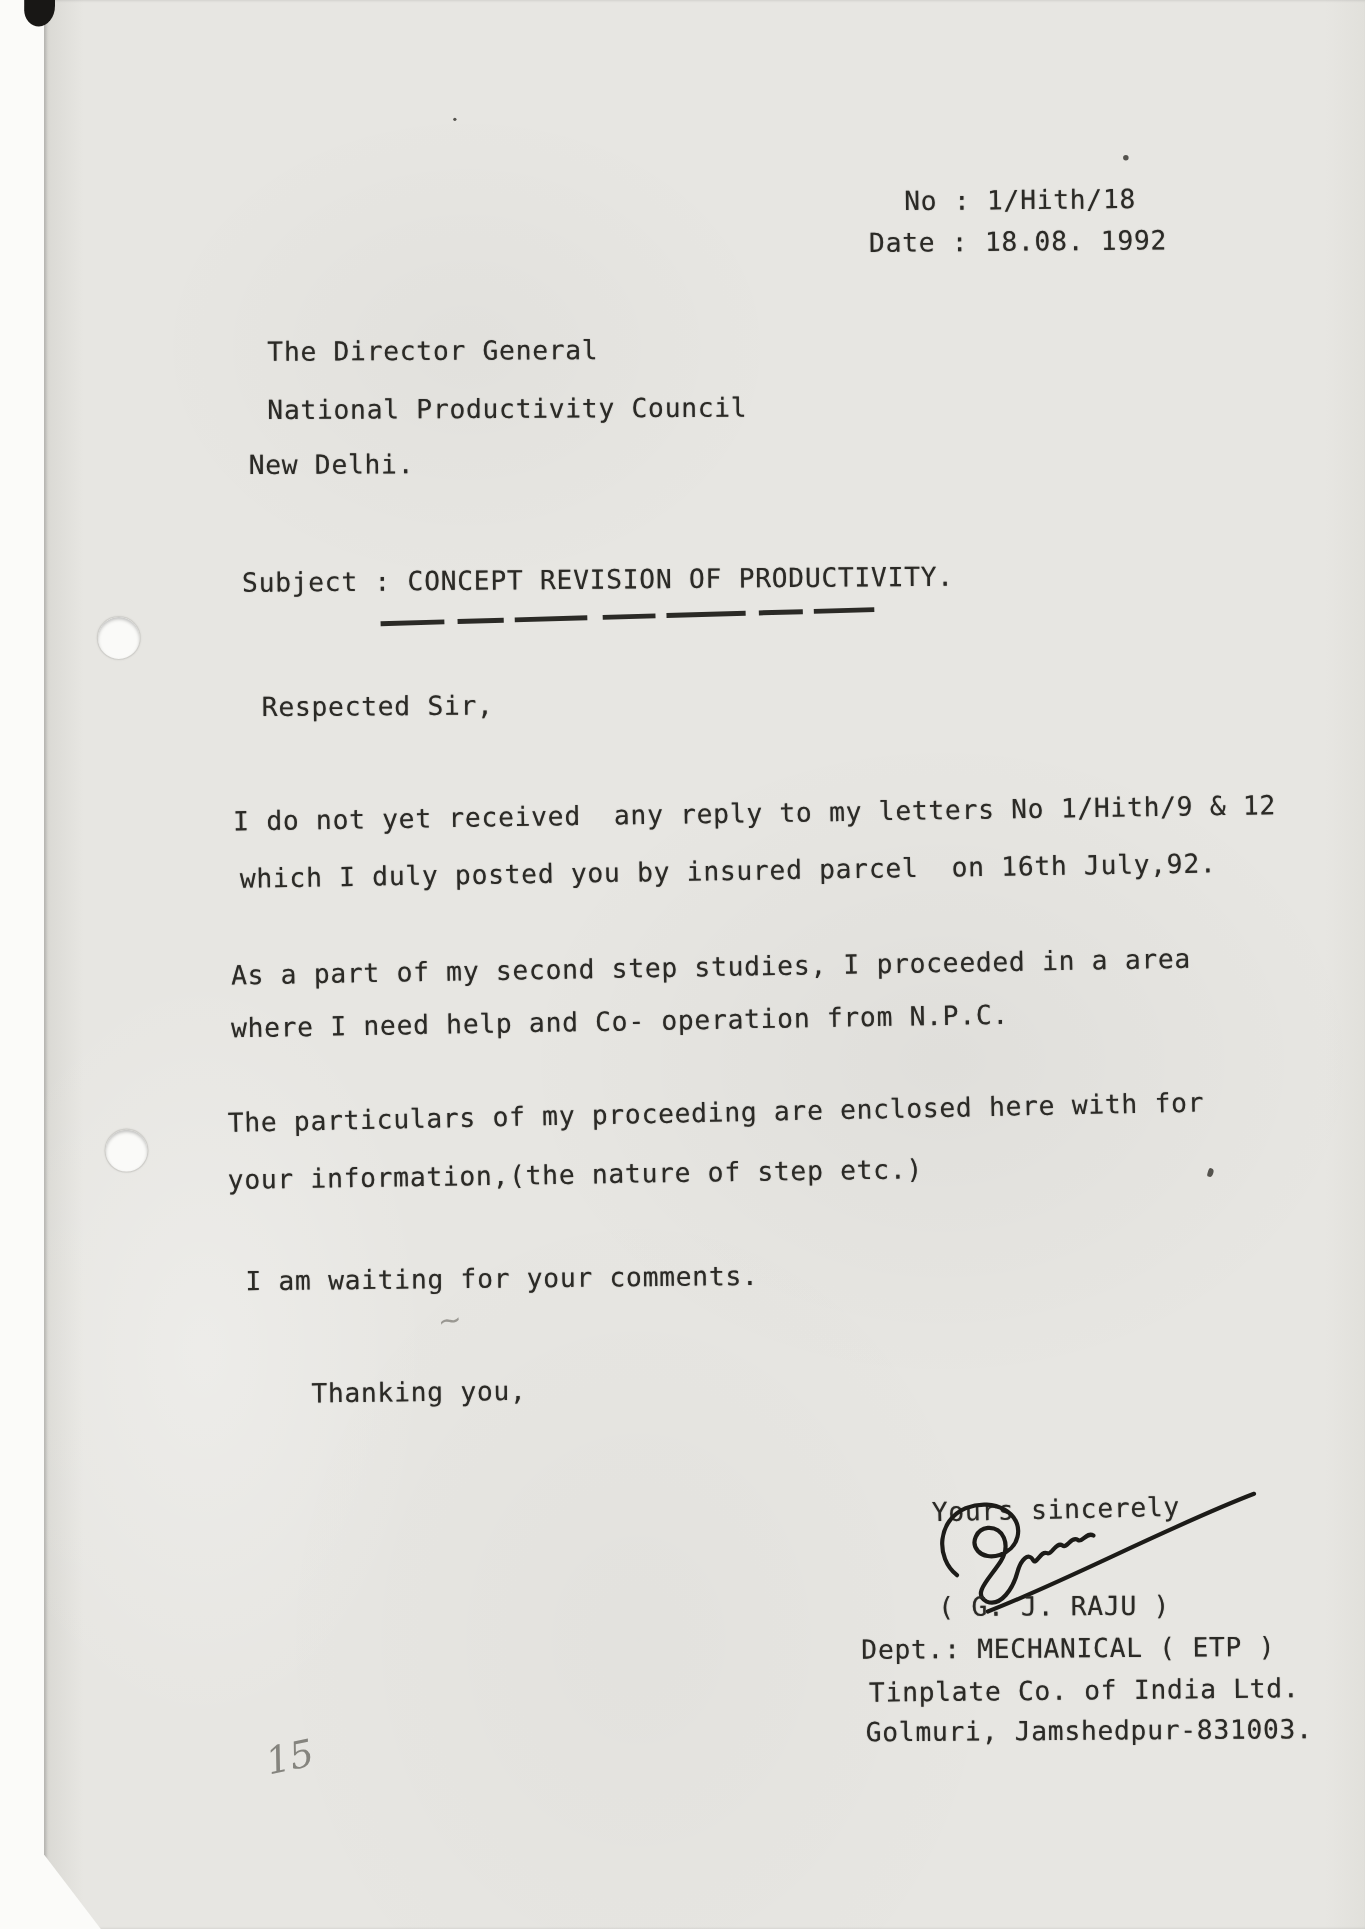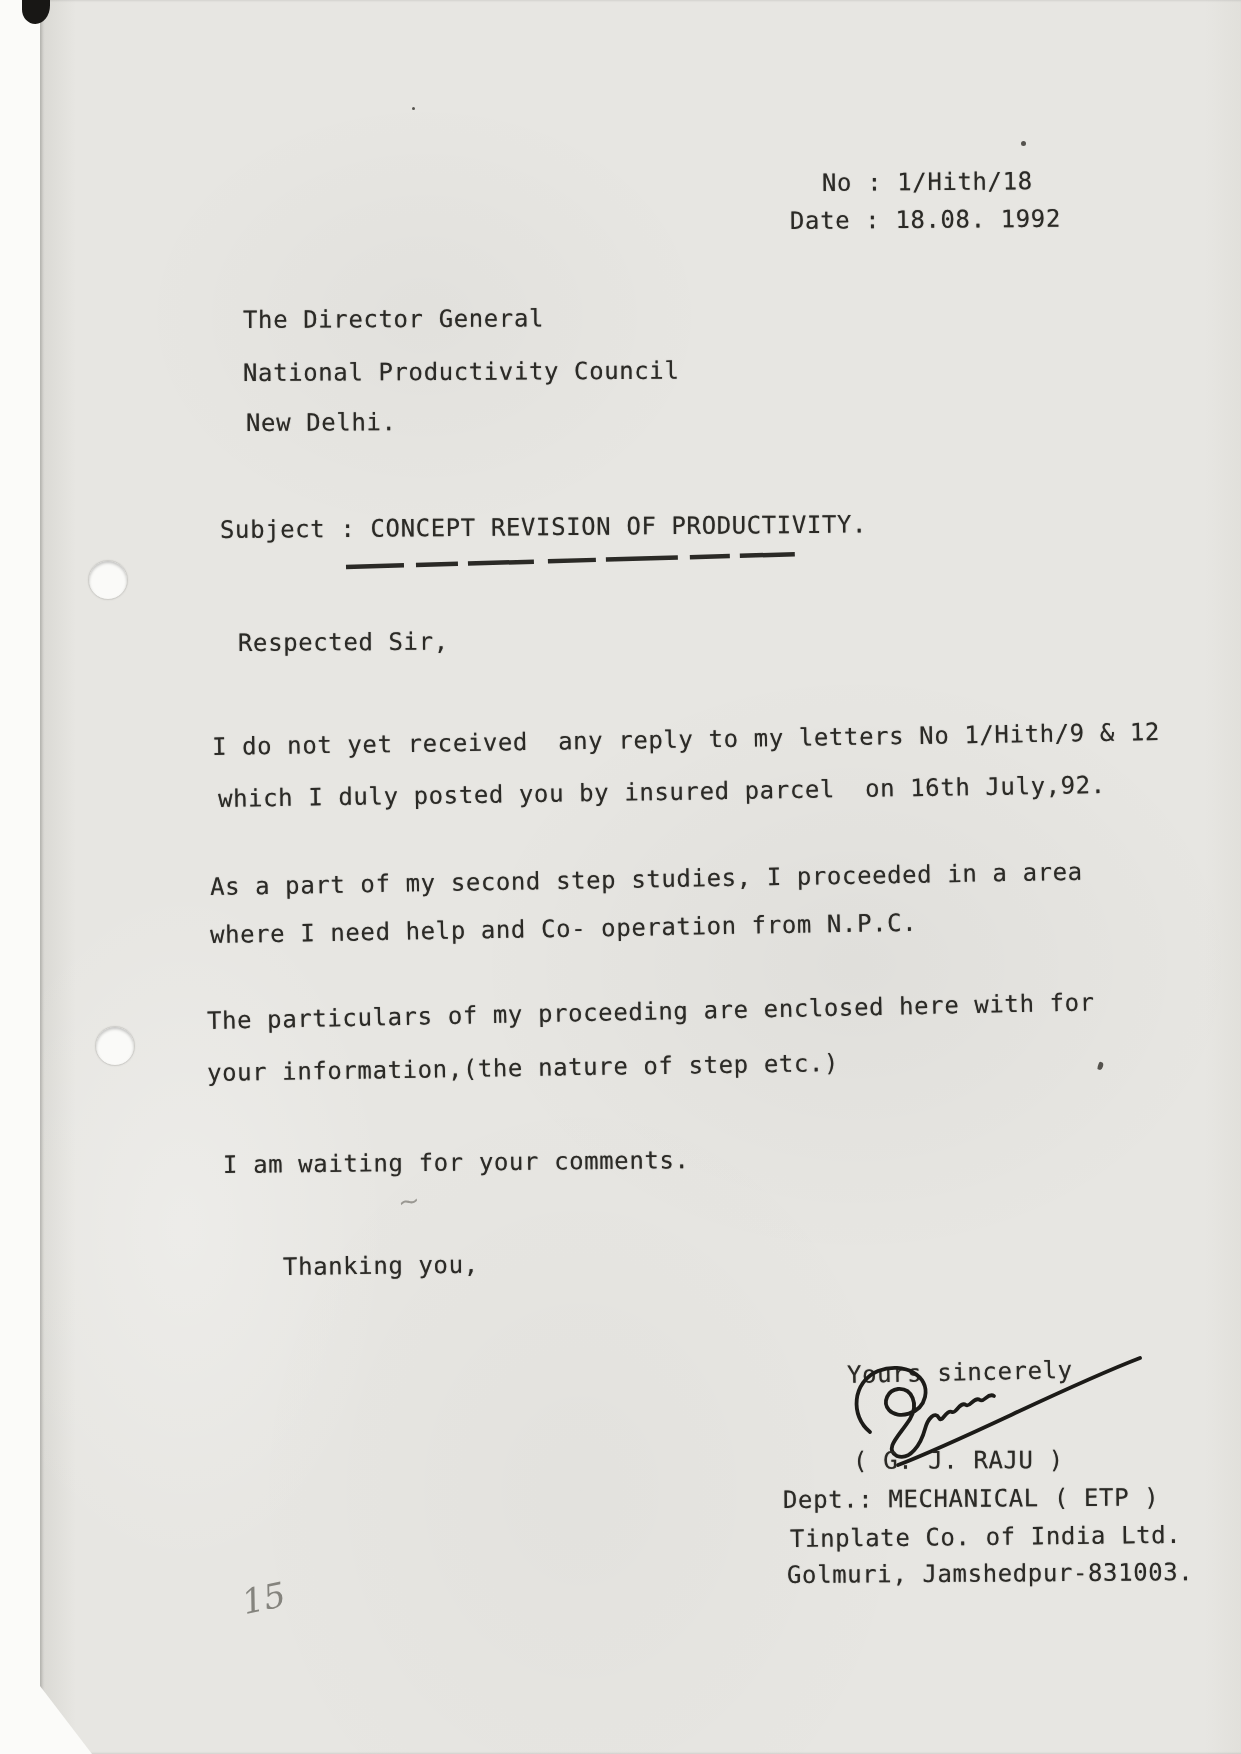--- a/index.html
+++ b/index.html
@@ -61,21 +61,21 @@
 <div class="top-left-mark"></div>
 <div class="corner-wedge"></div>
 <div class="hole h1"></div>
 <div class="hole h2"></div>
 
 <div class="tw" style="left:822px;top:168px;transform:rotate(-0.5deg);">No : 1/Hith/18</div>
 <div class="tw" style="left:790px;top:206px;transform:rotate(-0.5deg);">Date : 18.08. 1992</div>
 
 <div class="tw" style="left:243px;top:305px;transform:rotate(-0.3deg);">The Director General</div>
 <div class="tw" style="left:243px;top:358px;transform:rotate(-0.3deg);">National Productivity Council</div>
-<div class="tw" style="left:246px;top:408px;transform:rotate(-0.3deg);">New Delhi.</div>
+<div class="tw" style="left:226px;top:408px;transform:rotate(-0.3deg);">New Delhi.</div>
 
 <div class="tw" style="left:220px;top:515px;transform:rotate(-0.5deg);">Subject : CONCEPT REVISION OF PRODUCTIVITY.</div>
 <svg class="underline-svg" style="left:340px;top:546px;" width="470" height="30">
   <line x1="6" y1="21" x2="462" y2="8" stroke="#2b2a26" stroke-width="4.5" stroke-dasharray="58 12 42 10 66 14 48 10 72 12 40 10 55"></line>
 </svg>
 
 <div class="tw" style="left:238px;top:628px;transform:rotate(-0.4deg);">Respected Sir,</div>
 
 <div class="tw" style="left:212px;top:732px;transform:rotate(-0.9deg);">I do not yet received  any reply to my letters No 1/Hith/9 &amp; 12</div>
 <div class="tw" style="left:218px;top:784px;transform:rotate(-0.9deg);">which I duly posted you by insured parcel  on 16th July,92.</div>

